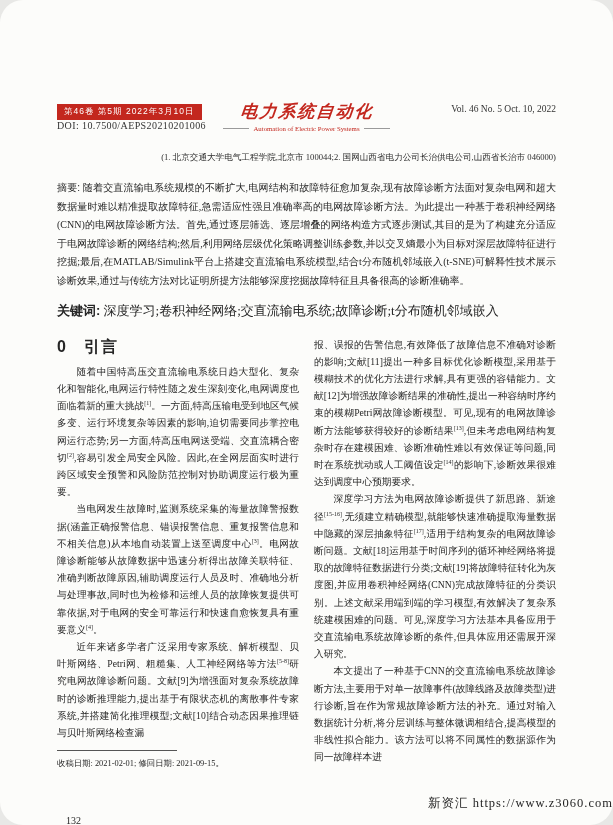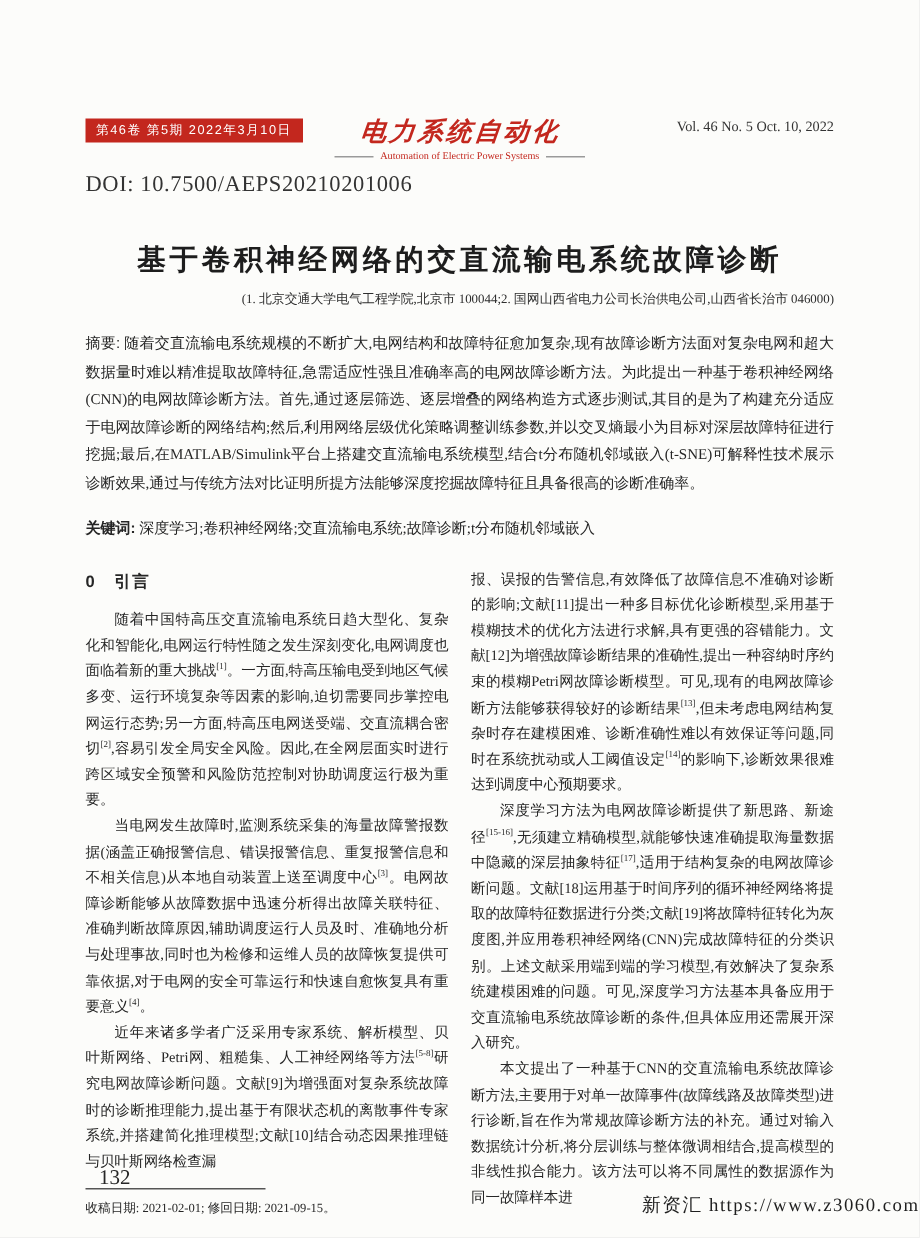--- a/index.html
+++ b/index.html
@@ -5,32 +5,33 @@
   :root { --accent:#c3271e; --rule:#9a9a9a; --ink:#262626; }
   * { box-sizing: border-box; }
   html,body { margin:0; padding:0; background:#e8e8e6; }
   .page {
     position: relative;
     width: 613px; height: 825px;
     margin: 0 auto;
     background: #fcfcfa;
     color: var(--ink);
     font-family: "Liberation Serif", "DejaVu Serif", serif;
-    padding: 76px 57px 0 57px;
+    padding: 100px 57px 0 57px;
     overflow: hidden;
+    border-radius: 23px;
   }
   
   .jheader { position: relative; height: 44px; }
   .jheader .left { position:absolute; left:0; top:0; }
   .issue-banner {
     display:inline-block; background: var(--accent); color:#fff;
     font-size: 8.5px; letter-spacing: 1px; padding: 2.5px 7px 2px 7px;
     font-family: "Liberation Sans", sans-serif;
   }
-  .doi { margin-top: 20px; font-size: 15px; letter-spacing: .4px; color:#333; }
+  .doi { margin-top: 0; font-size: 10px; letter-spacing: .4px; color:#333; }
   .jheader .center {
     position:absolute; left:50%; top:0; transform: translateX(-50%);
     text-align:center; width: 220px;
   }
   .journal-cn {
     color: var(--accent); font-size: 17px; font-weight: bold;
     letter-spacing: 2px; font-style: italic;
     font-family: "Liberation Serif", serif;
     transform: skewX(-6deg);
   }
@@ -43,37 +44,37 @@
     margin: 40px 0 0 0; text-align:center;
     font-size: 19px; font-weight: bold; letter-spacing: 2.5px; color:#1d1d1d;
   }
   .authors { margin-top: 13px; text-align:center; font-size: 11.5px; letter-spacing: 1px; }
   .authors sup { font-size: 7px; }
   .author-sep { padding: 0 1px; }
   .affiliation { margin-top: 8px; text-align:right; font-size: 8.6px; color:#2e2e2e; }
   
   .abstract-block { margin-top: 15px; font-size: 10px; line-height: 18.5px; text-align: justify; }
   .abstract-block .label { font-weight: normal; font-family:"Liberation Sans",sans-serif; }
-  .keywords-block { margin-top: 12px; font-size: 10px; line-height: 18.5px; text-align: justify; }
+  .keywords-block { margin-top: 12px; font-size: 13px; line-height: 18.5px; text-align: justify; }
   .keywords-block .label { font-weight: bold; font-family:"Liberation Sans",sans-serif; }
   sup { font-size: 0.62em; line-height: 0; }
   
   .columns { display:flex; gap: 15px; margin-top: 15px; }
   .col { width: 242px; font-size: 9.7px; line-height: 17.2px; text-align: justify; }
   .section-heading {
     font-family: "Liberation Sans", sans-serif;
-    font-size: 11px; font-weight: bold; margin: 2px 0 8px 0; letter-spacing: 1px;
+    font-size: 16px; font-weight: bold; margin: 2px 0 8px 0; letter-spacing: 1px;
   }
   .para { margin: 0; text-indent: 2em; }
   .para.no-indent { text-indent: 0; }
   
   .footnote-rule { width: 120px; border-top: 1px solid #555; margin: 9px 0 5px 0; }
   .footnote { margin: 0; font-size: 8.4px; line-height: 15px; text-align: left; }
   
-  .page-number { position:absolute; left: 66px; top: 778px; font-size: 14px; }
+  .page-number { position:absolute; left: 66px; top: 815px; font-size: 10px; }
   .watermark {
     position:absolute; left: 0; right: 0; top: 795px; text-align:right;
     font-size: 12.5px; letter-spacing: 1px; color:#1f1f1f;
     font-family: Liberation Serif, serif;
   }
 </style>
 </head>
 <body>
 
 <div class="page">
@@ -87,21 +88,20 @@
       <div class="journal-cn">电力系统自动化</div>
       <div class="journal-en-row">
         <span class="rule"></span>
         <span class="journal-en">Automation of Electric Power Systems</span>
         <span class="rule"></span>
       </div>
     </div>
     <div class="right">Vol. 46 No. 5 Oct. 10, 2022</div>
   </header>
 
-  <h1 class="title">基于卷积神经网络的交直流输电系统故障诊断</h1>
 
 
   <div class="affiliation">(1. 北京交通大学电气工程学院,北京市 100044;2. 国网山西省电力公司长治供电公司,山西省长治市 046000)</div>
 
   <p class="abstract-block"><span class="label">摘要:</span> <span>随着交直流输电系统规模的不断扩大,电网结构和故障特征愈加复杂,现有故障诊断方法面对复杂电网和超大数据量时难以精准提取故障特征,急需适应性强且准确率高的电网故障诊断方法。为此提出一种基于卷积神经网络(CNN)的电网故障诊断方法。首先,通过逐层筛选、逐层增叠的网络构造方式逐步测试,其目的是为了构建充分适应于电网故障诊断的网络结构;然后,利用网络层级优化策略调整训练参数,并以交叉熵最小为目标对深层故障特征进行挖掘;最后,在MATLAB/Simulink平台上搭建交直流输电系统模型,结合t分布随机邻域嵌入(t-SNE)可解释性技术展示诊断效果,通过与传统方法对比证明所提方法能够深度挖掘故障特征且具备很高的诊断准确率。</span></p>
 
   <p class="keywords-block"><span class="label">关键词:</span> <span>深度学习;卷积神经网络;交直流输电系统;故障诊断;t分布随机邻域嵌入</span></p>
 
   <div class="columns">
     <div class="col">

